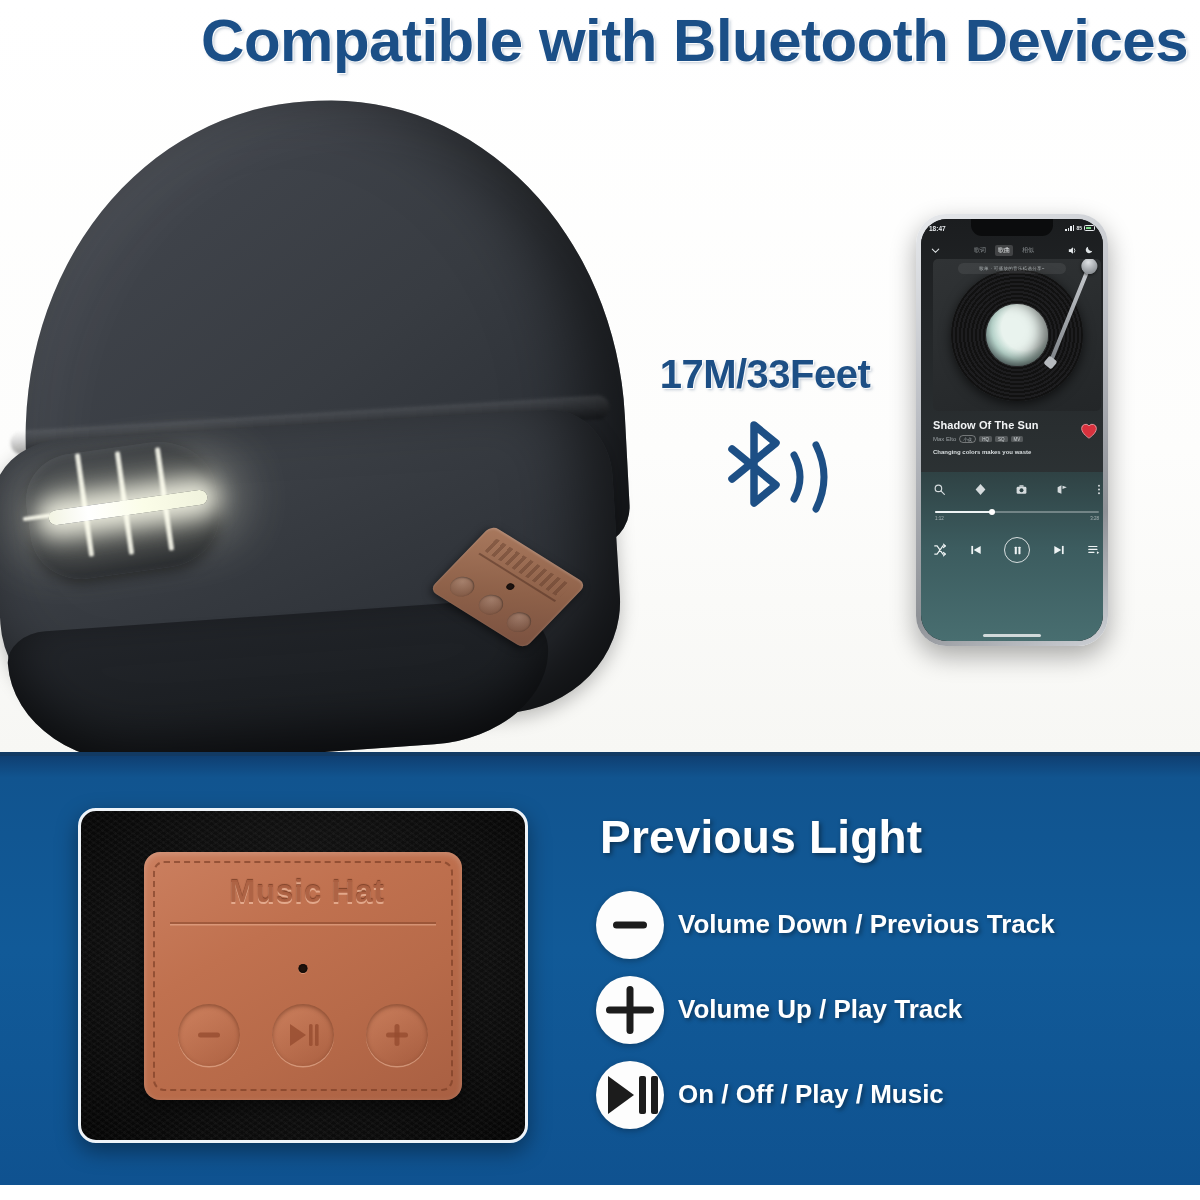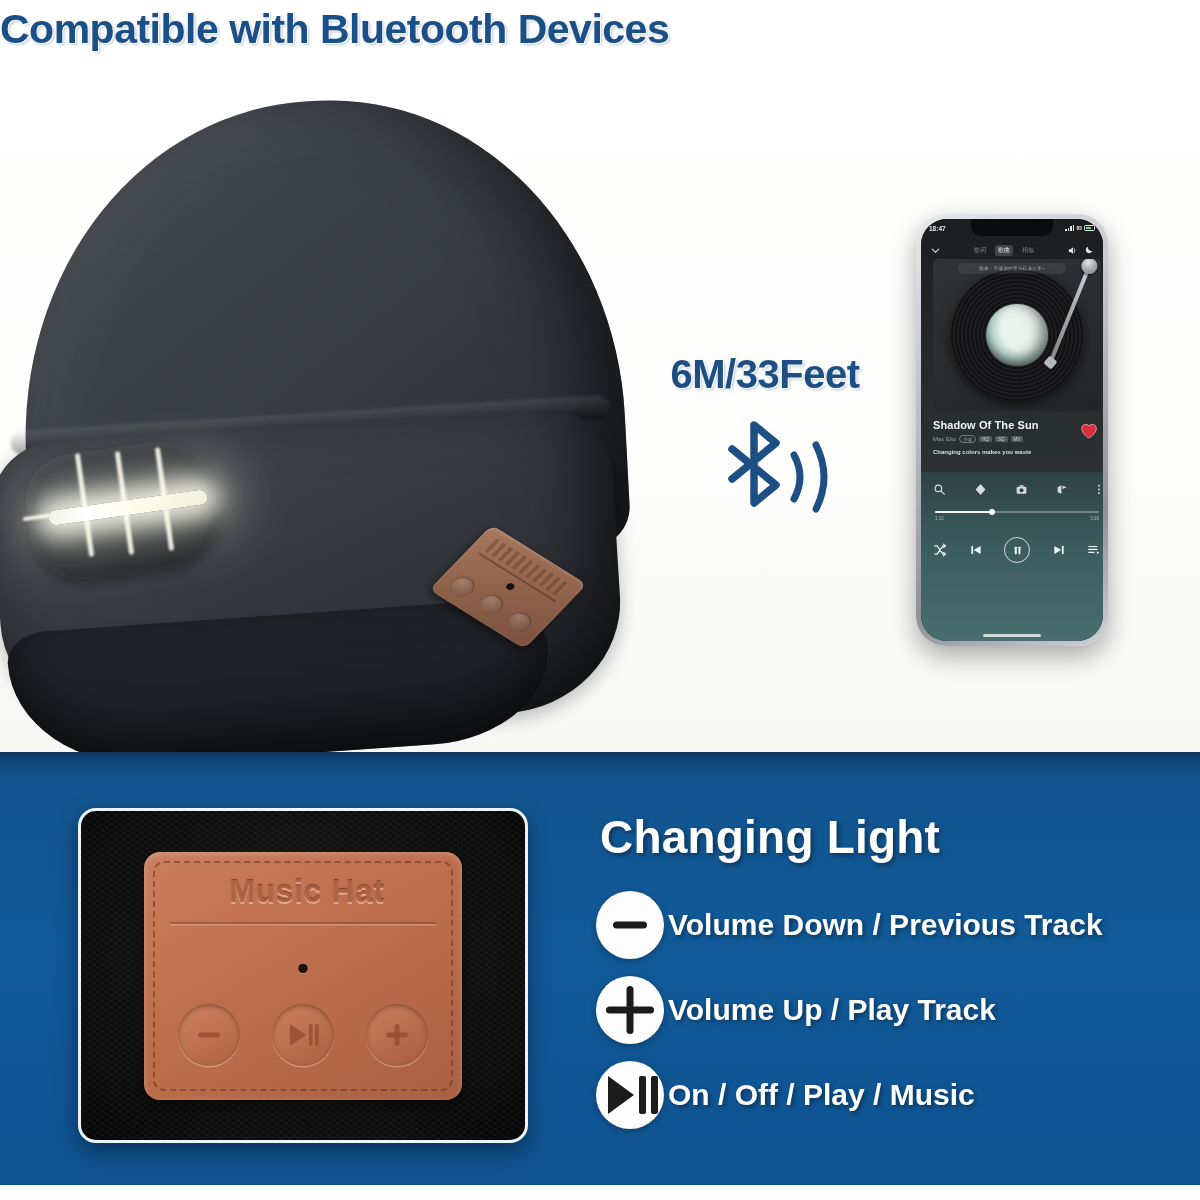--- a/index.html
+++ b/index.html
@@ -5,22 +5,22 @@
   * { margin:0; padding:0; box-sizing:border-box; }
   html,body { width:1200px; height:1200px; background:#ffffff; overflow:hidden;
               font-family:"Liberation Sans", sans-serif; }
 
   #page { position:relative; width:1200px; height:1200px; background:#ffffff; }
 
   
   #top-panel { position:absolute; left:0; top:0; width:1200px; height:752px;
                background:linear-gradient(180deg,#ffffff 0%,#fdfdfc 60%,#f7f7f4 100%); }
 
-  #headline { position:absolute; left:0; top:6px; width:1188px; text-align:left;
-              font-size:41px; font-weight:bold; letter-spacing:-0.5px;
+  #headline { position:absolute; left:0; top:6px; width:1188px; text-align:right;
+              font-size:60px; font-weight:bold; letter-spacing:-0.5px;
               color:#1b4f87; white-space:nowrap;
               text-shadow:1px 1px 0 rgba(255,255,255,.9), 2px 2px 3px rgba(120,140,165,.45); }
 
   
   #beanie-wrap { position:absolute; left:-10px; top:95px; width:660px; height:640px; }
 
   .knit { background-image:
       repeating-linear-gradient(90deg, rgba(255,255,255,.045) 0 2px, rgba(0,0,0,.09) 2px 6px),
       repeating-linear-gradient(0deg, rgba(255,255,255,.02) 0 3px, rgba(0,0,0,.035) 3px 7px); }
 
@@ -213,21 +213,21 @@
 
   #ind-title { position:absolute; left:600px; top:54px; font-size:46px; font-weight:bold;
       color:#ffffff; letter-spacing:.2px;
       text-shadow:2px 2px 5px rgba(0,0,0,.45); }
 
   #legend { position:absolute; left:596px; top:126px; width:580px; }
   .legend-row { display:flex; align-items:center; height:85px; }
   .legend-icon { position:relative; width:68px; height:68px; flex:0 0 68px; border-radius:50%;
       background:#fdfdfd; display:flex; align-items:center; justify-content:center;
       box-shadow:0 2px 6px rgba(0,0,0,.28); }
-  .legend-label { margin-left:4px; font-size:30px; font-weight:bold; color:#ffffff;
+  .legend-label { margin-left:14px; font-size:26px; font-weight:bold; color:#ffffff;
       white-space:nowrap; text-shadow:2px 2px 4px rgba(0,0,0,.40); }
 </style>
 </head>
 <body>
 
 <div id="page">
 
   <section id="top-panel">
 
     <h1 id="headline">Compatible with Bluetooth Devices</h1>
@@ -249,21 +249,21 @@
         <div class="ptext"></div>
         <div class="pline"></div>
         <div class="pled"></div>
         <div class="pbtn" style="left:10%;"></div>
         <div class="pbtn" style="left:40%;"></div>
         <div class="pbtn" style="left:70%;"></div>
       </div>
     </div>
 
     <div id="range-block">
-      <div id="range-text">6M/33Feet</div>
+      <div id="range-text">17M/33Feet</div>
       <div id="bt-icon-wrap">
         <svg width="150" height="132" viewBox="0 0 150 132" aria-hidden="true">
           <g fill="none" stroke="#1d4f85" stroke-width="7.5" stroke-linecap="round" stroke-linejoin="round">
             <path d="M42 38 L86 74 L64 92 L64 14 L86 32 L42 68"></path>
           </g>
           <g fill="none" stroke="#1d4f85" stroke-width="7" stroke-linecap="round">
             <path d="M104 44 Q116 66 104 88"></path>
             <path d="M126 34 Q142 66 126 98"></path>
           </g>
         </svg>
@@ -425,21 +425,21 @@
         </div>
         <div class="emb-btn right">
           <svg class="emb-glyph" width="30" height="30" viewBox="0 0 30 30">
             <rect x="4" y="12.5" width="22" height="5" rx="2.5" fill="rgba(150,76,48,.8)"></rect>
             <rect x="12.5" y="4" width="5" height="22" rx="2.5" fill="rgba(150,76,48,.8)"></rect>
           </svg>
         </div>
       </div>
     </div>
 
-    <h2 id="ind-title">Changing Light</h2>
+    <h2 id="ind-title">Previous Light</h2>
 
     <div id="legend">
 
       <div class="legend-row">
         <div class="legend-icon">
           <svg width="44" height="44" viewBox="0 0 44 44">
             <rect x="5" y="18.5" width="34" height="7" rx="3.5" fill="#1c1c1c"></rect>
           </svg>
         </div>
         <div class="legend-label">Volume Down / Previous Track</div>

